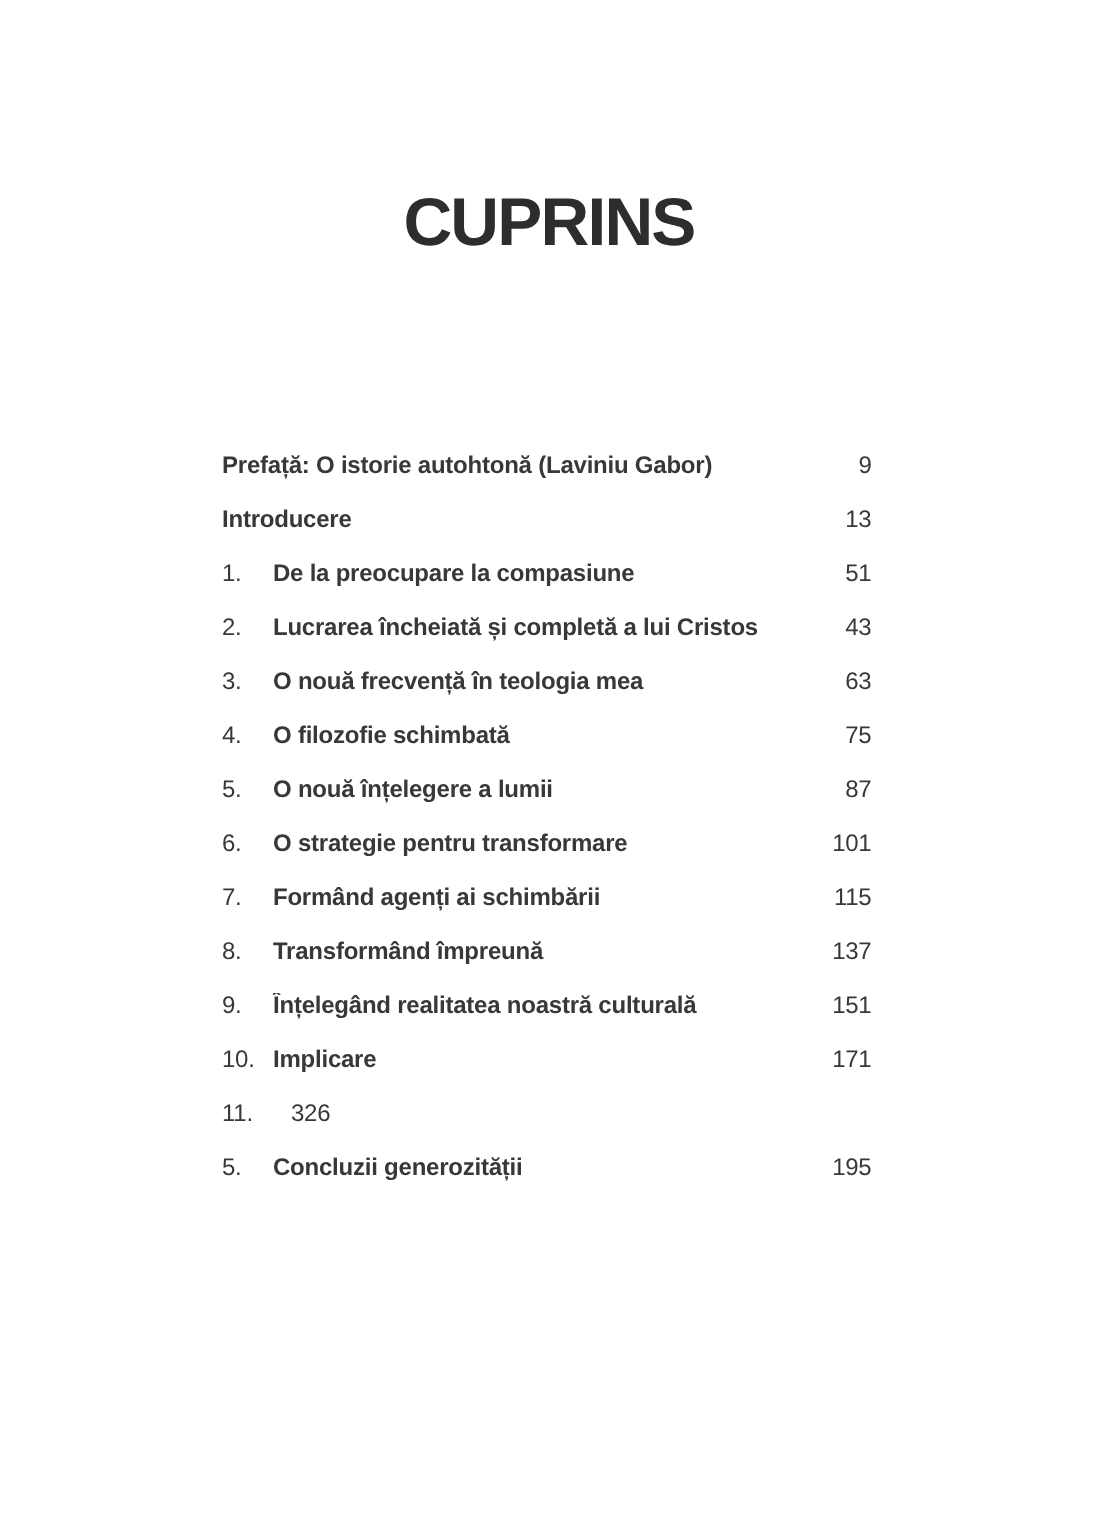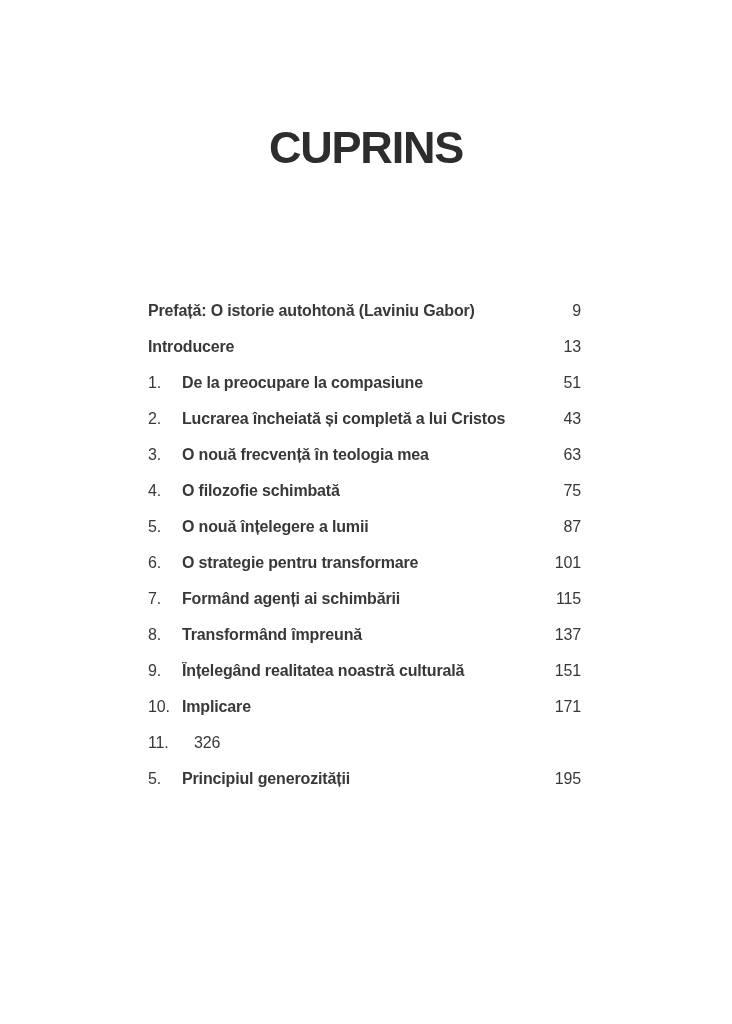--- a/index.html
+++ b/index.html
@@ -142,19 +142,19 @@
     <span class="toc-page">171</span>
   </div>
 
   <div class="toc-row">
     <span class="toc-num">11.</span>
     <span class="toc-page">326</span>
   </div>
 
   <div class="toc-row">
     <span class="toc-num">5.</span>
-    <span class="toc-label">Principiul generozității</span>
+    <span class="toc-label">Concluzii generozității</span>
     <span class="toc-page">195</span>
   </div>
 
 
 </div>
 </div>
 
 </body></html>

